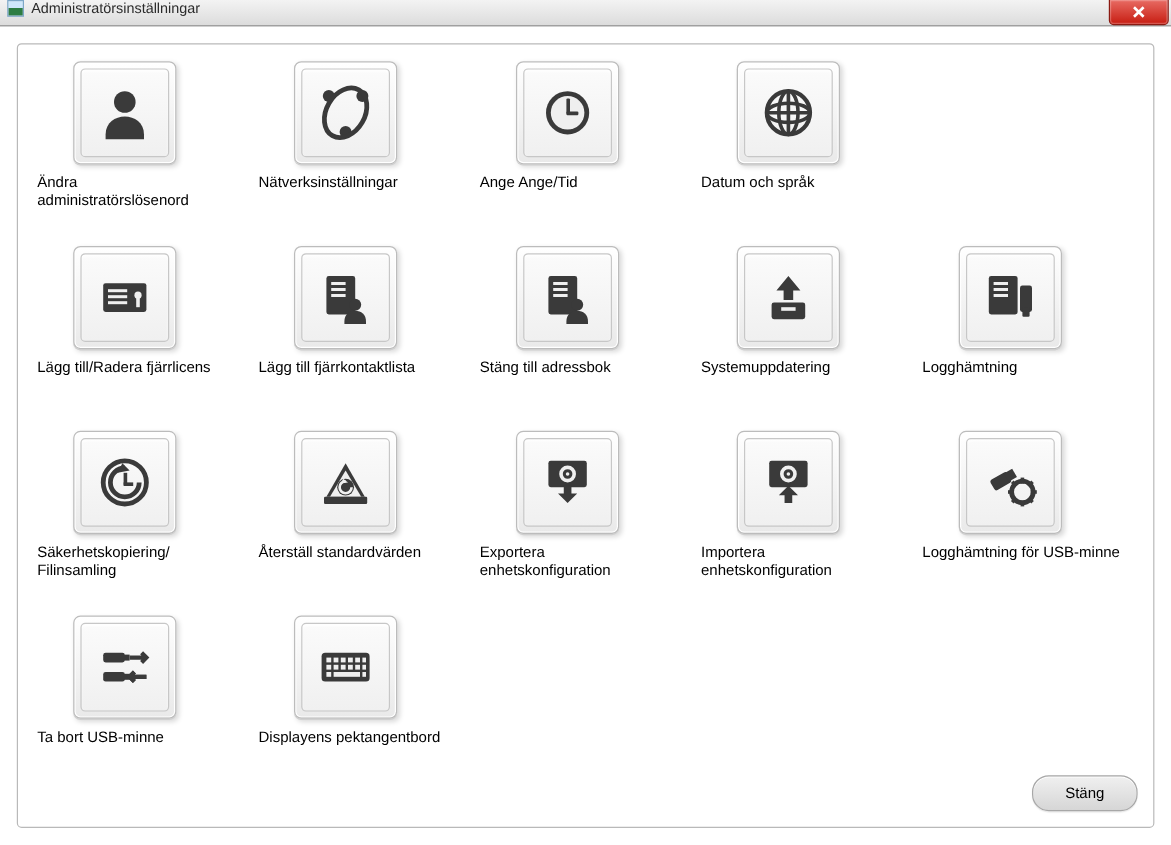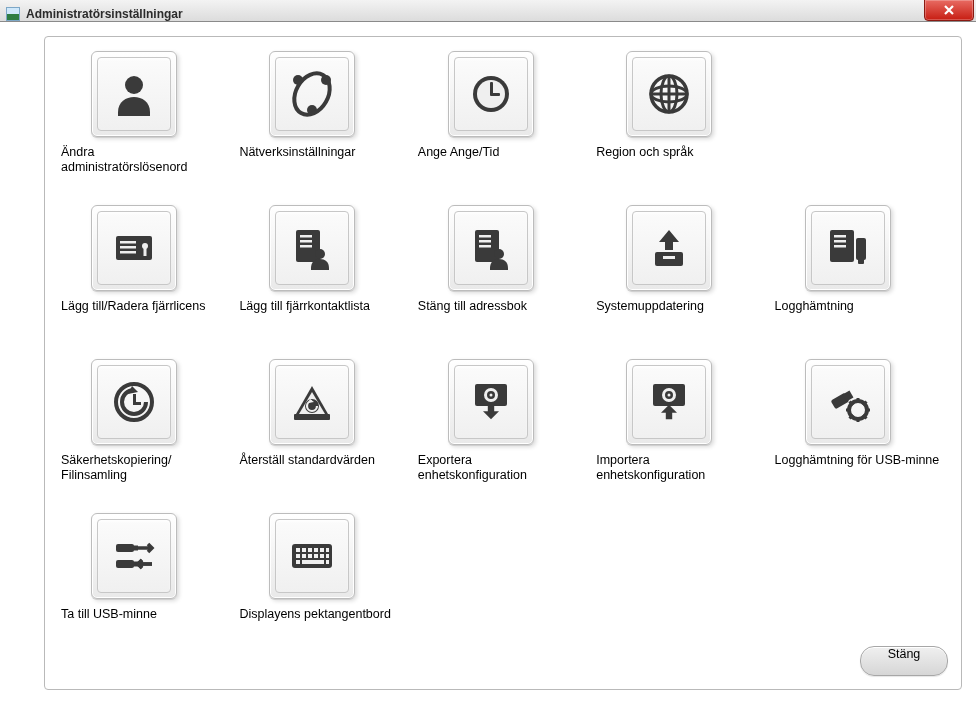--- a/index.html
+++ b/index.html
@@ -21,24 +21,23 @@
     height: 704px;
     background: #fff;
     box-sizing: border-box;
   }
   .titlebar {
     position: relative;
     height: 22px;
     background: linear-gradient(#f3f3f3, #dcdcdc);
     border-bottom: 1px solid #8a8a8a;
     display: flex;
-    align-items: flex-end;
+    align-items: flex-start;
     padding-left: 6px;
     box-sizing: border-box;
-    font-weight: bold;
   }
   .titlebar .app-icon {
     width: 12px;
     height: 12px;
     border: 1px solid #7da7c7;
     background: linear-gradient(180deg,#cfe8fb 0 50%, #2d7d43 50% 100%);
     margin-right: 6px;
   }
   .titlebar .title-text {
     font-size: 12px;
@@ -66,21 +65,20 @@
     position: absolute;
     left: 14px;
     right: 14px;
     top: 36px;
     bottom: 14px;
     border: 1px solid #b9b9b9;
     border-radius: 4px;
     background: #fff;
     padding: 14px 12px 16px 12px;
     box-sizing: border-box;
-    margin-left: 30px;
   }
 
   .grid {
     position: relative;
     display: grid;
     grid-template-columns: repeat(5, 1fr);
     column-gap: 0;
     row-gap: 26px;
   }
   .cell {
@@ -137,21 +135,21 @@
   .footer-btn {
     position: absolute;
     right: 28px;
     bottom: 28px;
     width: 86px;
     height: 28px;
     border-radius: 14px;
     background: linear-gradient(#f0f0f0, #d6d6d6);
     border: 1px solid #a7a7a7;
     box-shadow: inset 0 1px 0 #fff, 0 1px 1px rgba(0,0,0,.1);
-    display:flex;align-items:flex-start;justify-content:center;
+    display:flex;align-items:center;justify-content:center;
     font-size:12.5px;
     color:#000;
   }
 
   
   .cell .label { white-space: pre-line; }
 
 </style>
 </head>
 <body>
@@ -378,21 +376,21 @@
 
       <div class="cell">
         <div class="iconbtn">
           <div class="inner">
               <svg viewBox="0 0 52 52">
                 <use href="#ic-globe"></use>
               </svg>
             </div>
         </div>
         <div class="label-wrap">
-            <div class="label">Region och språk</div>
+            <div class="label">Datum och språk</div>
           </div>
       </div>
 
       <div class="cell"></div>
 
       <div class="cell">
         <div class="iconbtn">
           <div class="inner">
               <svg viewBox="0 0 52 52">
                 <use href="#ic-license"></use>
@@ -527,21 +525,21 @@
 
       <div class="cell">
         <div class="iconbtn">
           <div class="inner">
               <svg viewBox="0 0 52 52">
                 <use href="#ic-usbeject"></use>
               </svg>
             </div>
         </div>
         <div class="label-wrap">
-            <div class="label">Ta till USB-minne</div>
+            <div class="label">Ta bort USB-minne</div>
           </div>
       </div>
 
       <div class="cell">
         <div class="iconbtn">
           <div class="inner">
               <svg viewBox="0 0 52 52">
                 <use href="#ic-keyboard"></use>
               </svg>
             </div>

